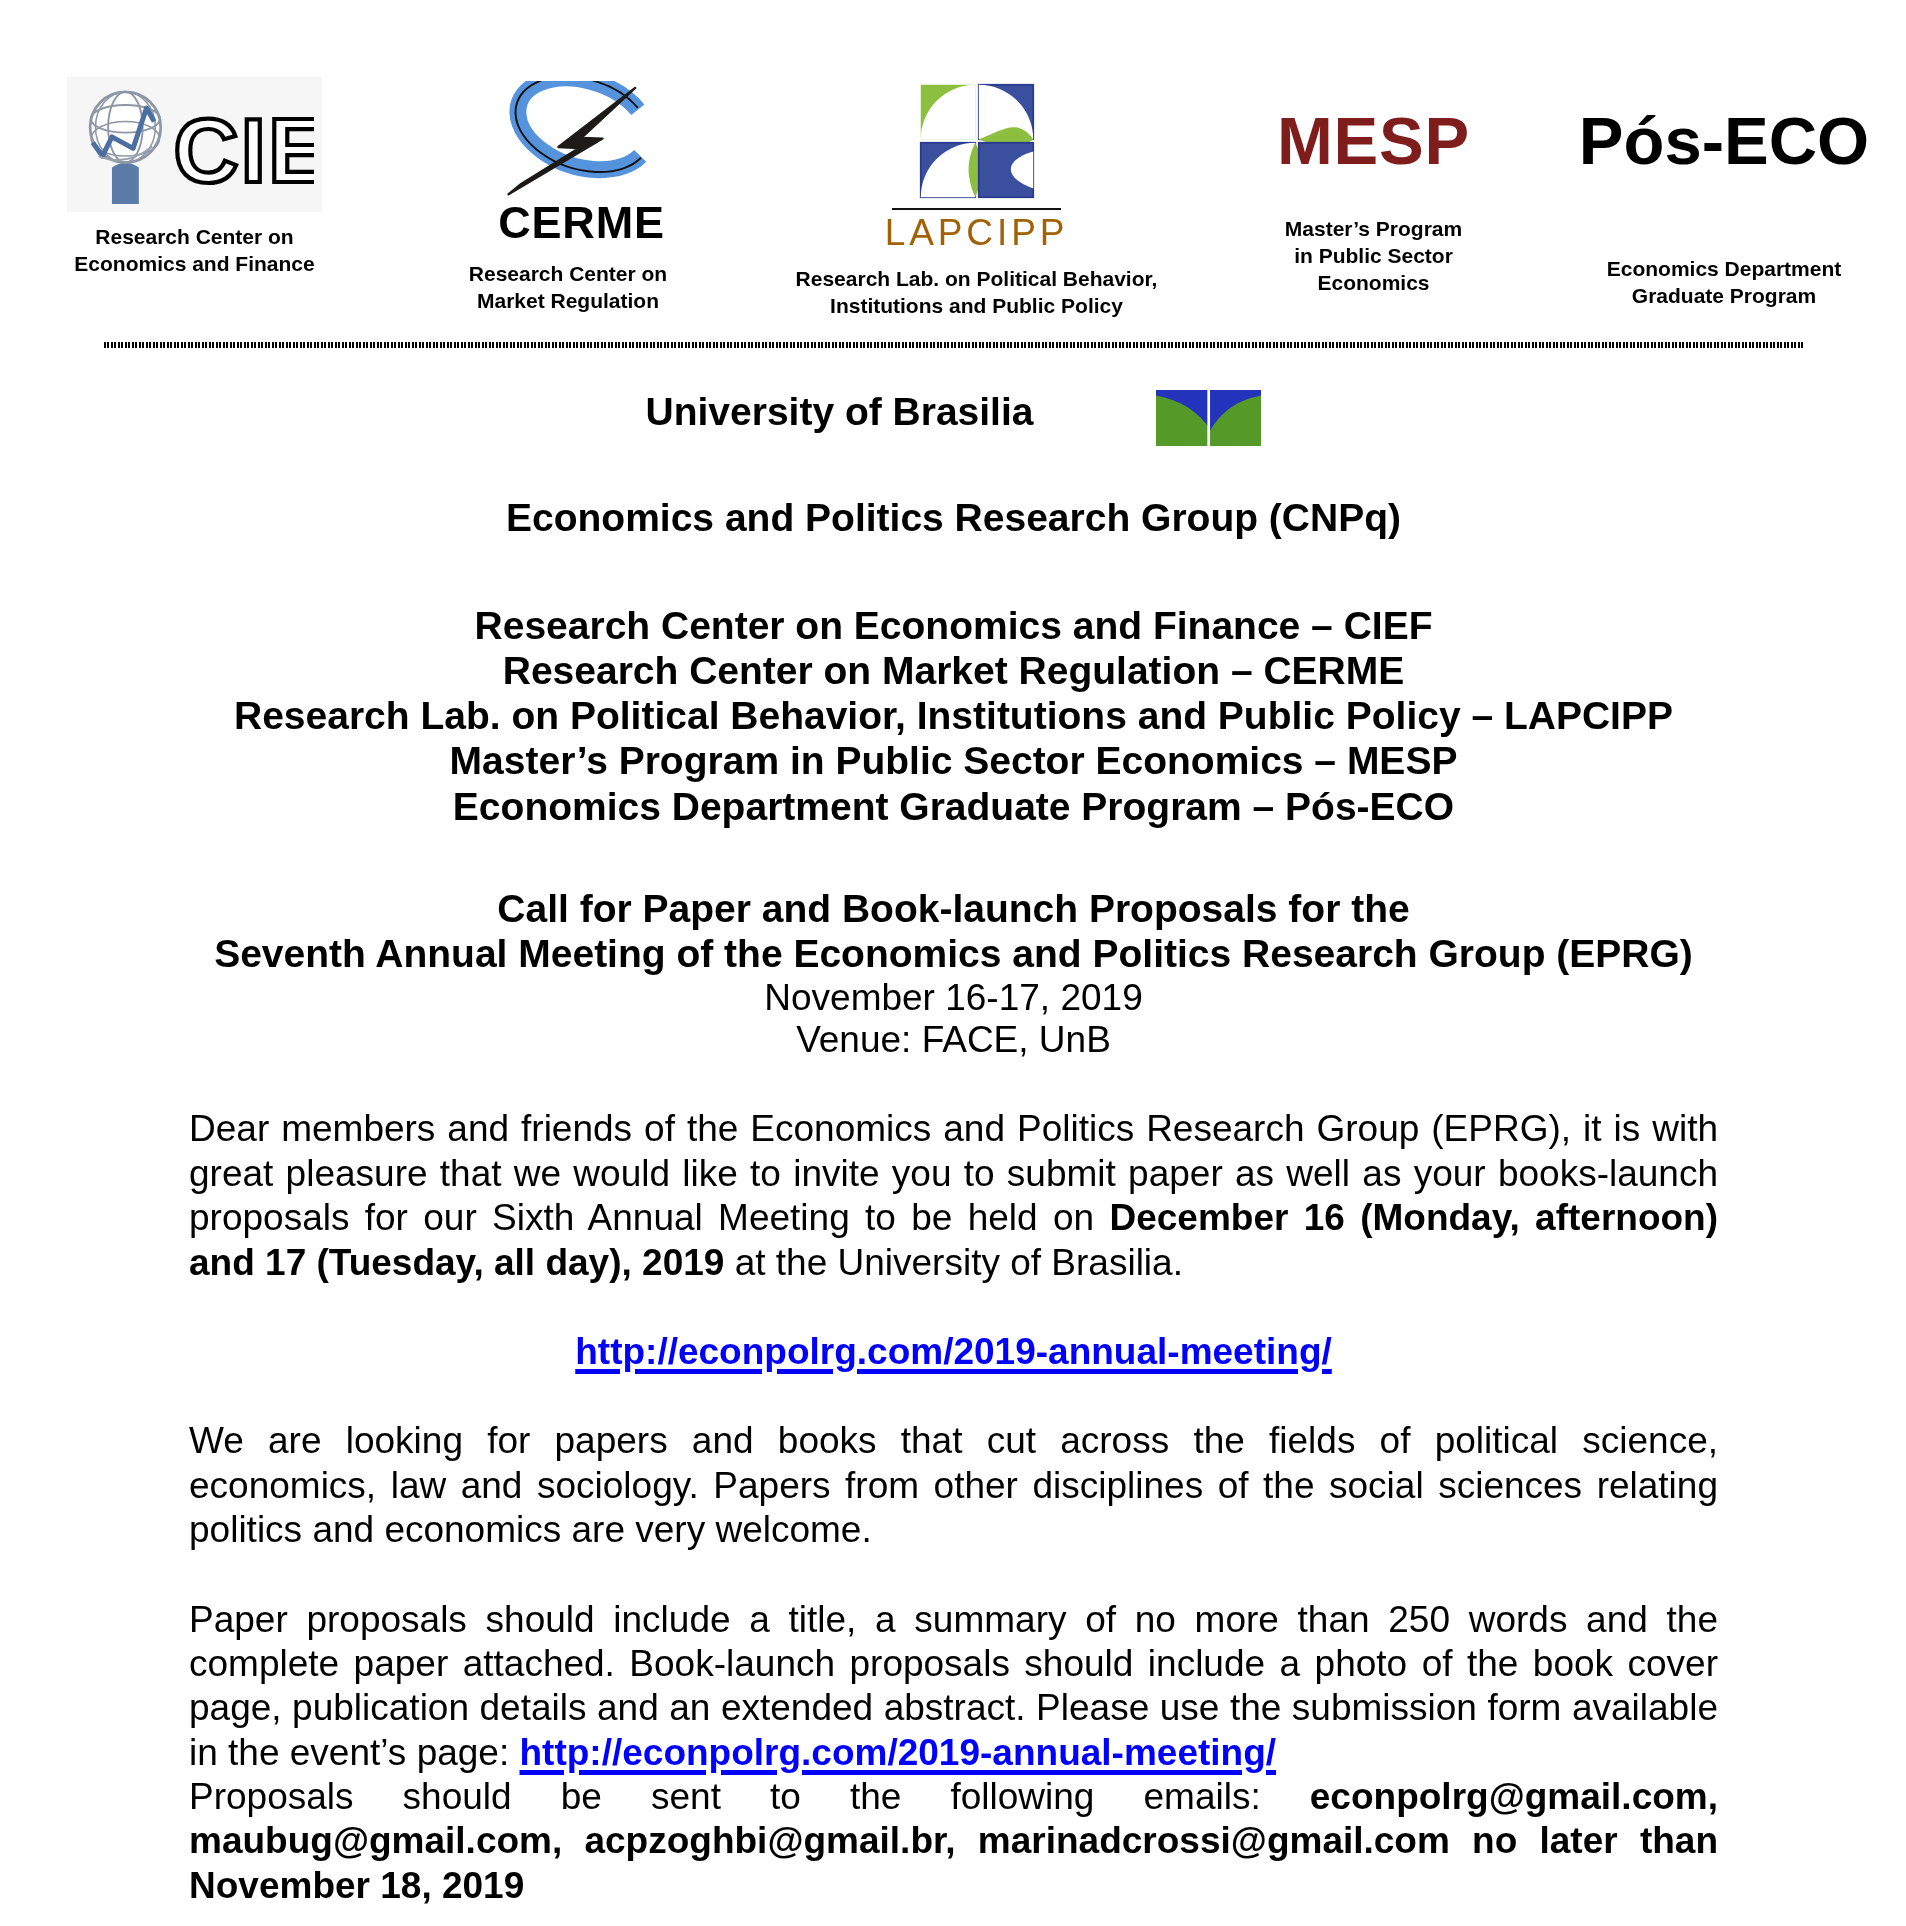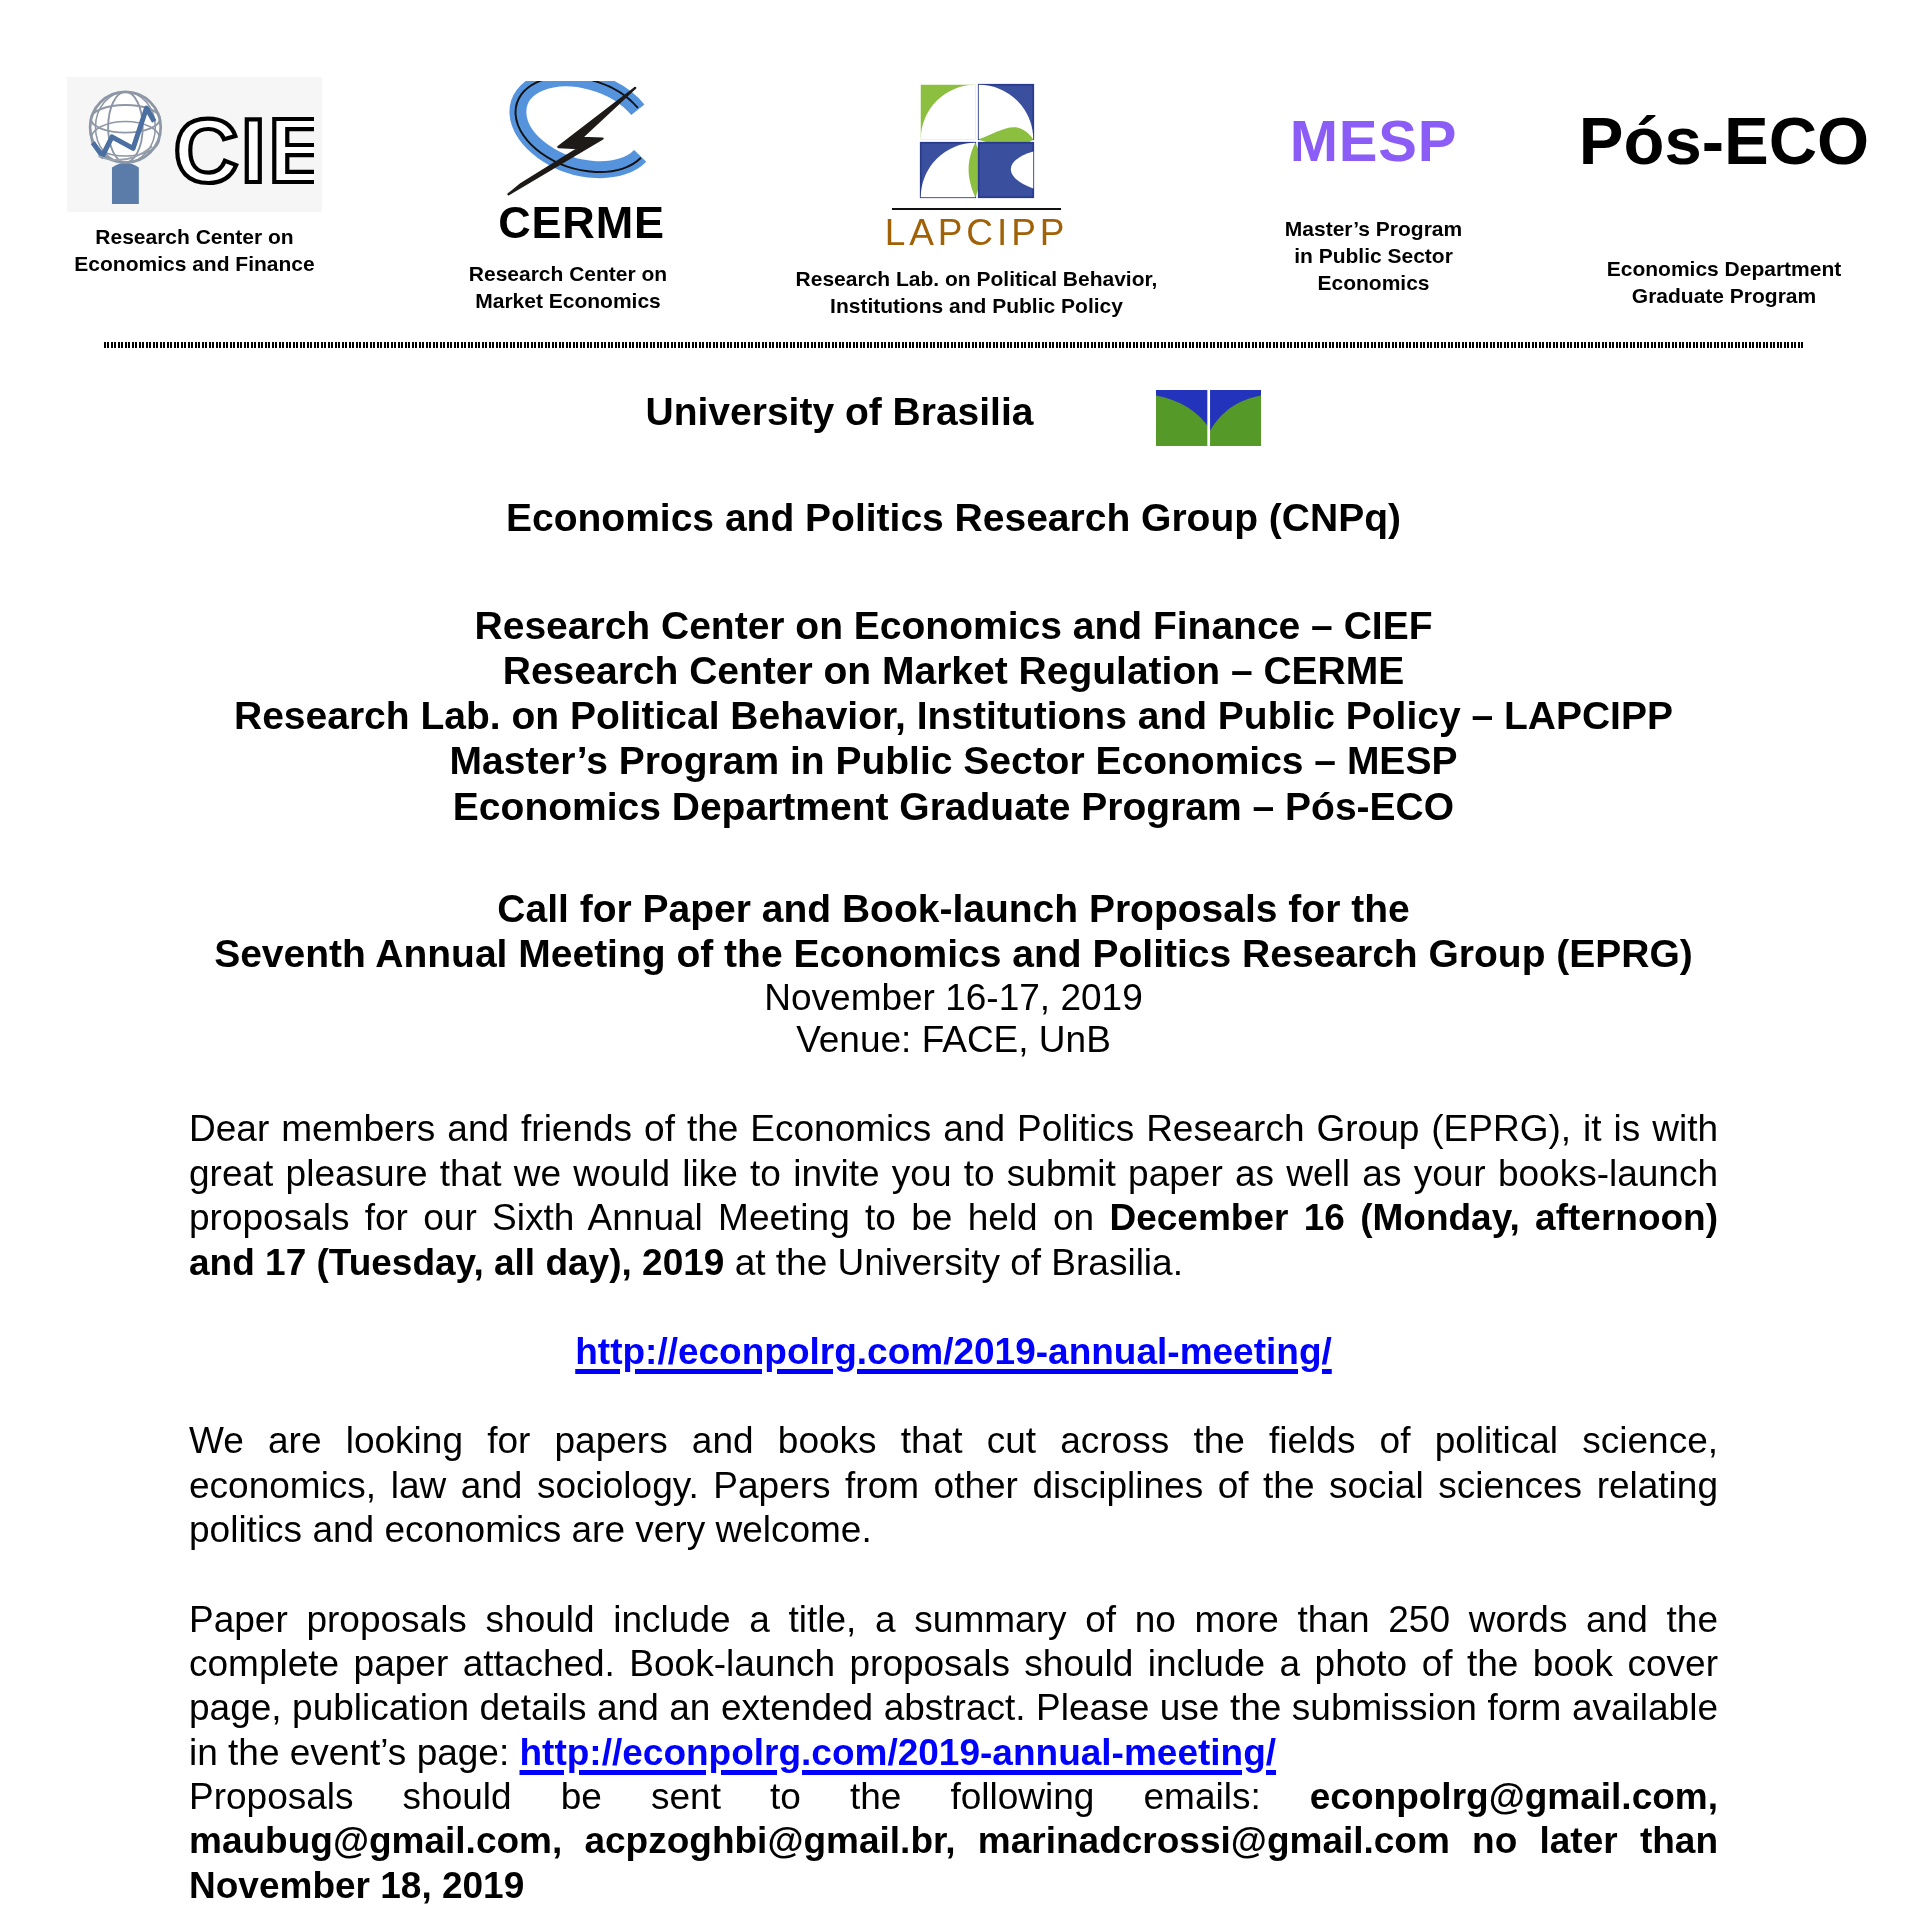--- a/index.html
+++ b/index.html
@@ -22,21 +22,21 @@
   .logo-label{font-size:21px;font-weight:bold;line-height:1.3;margin-top:10.8px;}
   .col-cief{width:385px;}
   .col-cerme{width:316px;}
   .col-lapcipp{width:455px;}
   .col-mesp{width:293px;}
   .col-poseco{width:362px;gap:40px;}
   .cief-card{background:#f6f6f7;padding:3.9px 7.7px;}
   .cerme-wordmark{font-size:45px;font-weight:bold;letter-spacing:0.8px;margin-top:-7px;margin-left:27px;}
   .lapcipp-rule{width:169px;height:1.9px;background:#111;margin:3.9px auto 2.3px;}
   .lapcipp-wordmark{font-size:37px;letter-spacing:3.9px;font-weight:400;color:#a16207;}
-  .mesp-wordmark{font-size:58px;font-weight:bold;color:#8b5cf6;letter-spacing:0.8px;}
+  .mesp-wordmark{font-size:67px;font-weight:bold;color:#7f1d1d;letter-spacing:0.8px;}
   .poseco-wordmark{font-size:67px;font-weight:bold;color:#000;}
   .dotted-sep{
     height:5.4px;margin:23px 104px 0 104px;
     background:repeating-linear-gradient(to right,#000 0 1.9px,transparent 1.9px 3.5px);
   }
   
   .title-row{display:flex;justify-content:center;gap:123px;margin-top:42px;}
   .h-bold{font-size:39px;font-weight:bold;line-height:1.15;text-align:center;margin:0;}
   .group-title{margin-top:50px;}
   .centers{margin-top:62px;}
@@ -88,21 +88,21 @@
 
           <path d="M392,75 A175,112 18 1 0 398,195" fill="none" stroke="#5593dd" stroke-width="44"></path>
           <path d="M392,70 A180,117 18 1 0 400,200" fill="none" stroke="#111111" stroke-width="5"></path>
 
           <path d="M385,18 L245,148 L300,150 L55,295 L88,268 L238,175 L185,172 Z" fill="#1d1a17" stroke="#1d1a17" stroke-width="6" stroke-linejoin="round"></path>
         </svg>
       </div>
       <div class="cerme-wordmark">CERME</div>
       <div class="logo-label">
         <div>Research Center on</div>
-        <div>Market Economics</div>
+        <div>Market Regulation</div>
       </div>
     </div>
 
     <div class="logo-col col-lapcipp">
       <div class="logo-box">
         <svg width="116" height="116" viewBox="0 0 132 132">
 
           <rect x="2" y="2" width="62" height="62" fill="#8cbf3f"></rect>
           <path d="M2,64 A62,62 0 0 1 64,2 L64,64 Z" fill="#ffffff"></path>
 

